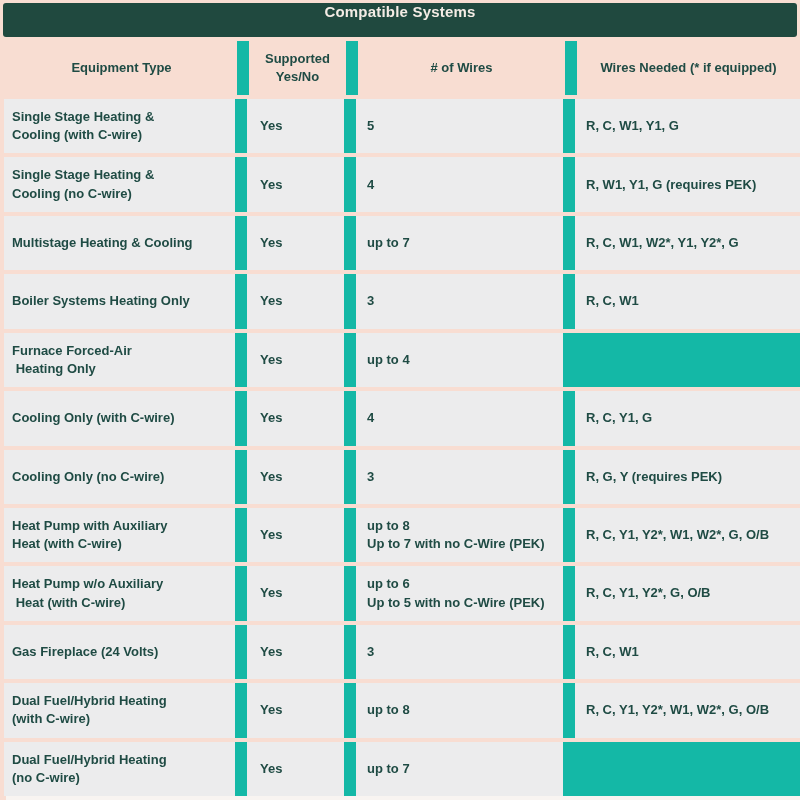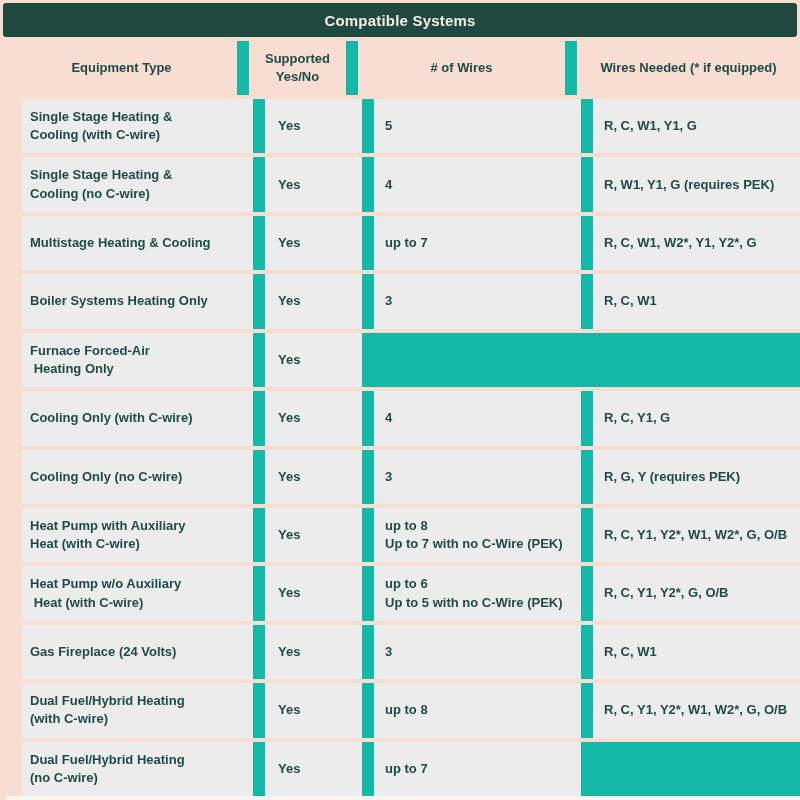--- a/index.html
+++ b/index.html
@@ -9,21 +9,21 @@
     font-family: "Liberation Sans", sans-serif;
     font-weight: 700;
     color: #1f4b44;
     overflow: hidden;
   }
   .title-bar {
     margin: 3px 3px 0 3px;
     height: 34px;
     background: #20493f;
     border-radius: 3px;
-    display: flex; align-items: center; justify-content: center;
+    display: flex; justify-content: center;
     color: #f4ece5;
     font-size: 15px;
     letter-spacing: 0.2px;
   }
   .grid4 {
     display: grid;
     grid-template-columns: 231px 97px 207px 1fr;
     column-gap: 12px;
     background: #14b8a6;
   }
@@ -33,21 +33,21 @@
   }
   .hcell {
     background: #f8ddd2;
     display: flex; align-items: center; justify-content: center;
     text-align: center;
     font-size: 13px;
     line-height: 1.35;
     white-space: pre-line;
   }
   .rows {
-    margin: 4px 0 0 22px;
+    margin: 4px 0 0 4px;
     height: 697px;
     display: flex; flex-direction: column;
     gap: 4px;
   }
   .row { flex: 1; }
   .cell {
     background: #ececed;
     display: flex; align-items: center;
     font-size: 13px;
     line-height: 1.4;
@@ -104,20 +104,21 @@
     <div class="cell c1">Boiler Systems Heating Only</div>
     <div class="cell c2">Yes</div>
     <div class="cell c3">3</div>
     <div class="cell c4">R, C, W1</div>
   </div>
 
   <div class="row grid4">
     <div class="cell c1">Furnace Forced-Air
  Heating Only</div>
     <div class="cell c2">Yes</div>
+    <div class="cell c3">up to 4</div>
   </div>
 
   <div class="row grid4">
     <div class="cell c1">Cooling Only (with C-wire)</div>
     <div class="cell c2">Yes</div>
     <div class="cell c3">4</div>
     <div class="cell c4">R, C, Y1, G</div>
   </div>
 
   <div class="row grid4">

